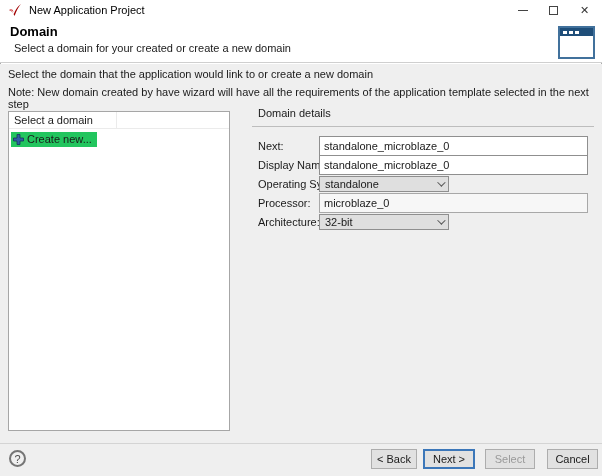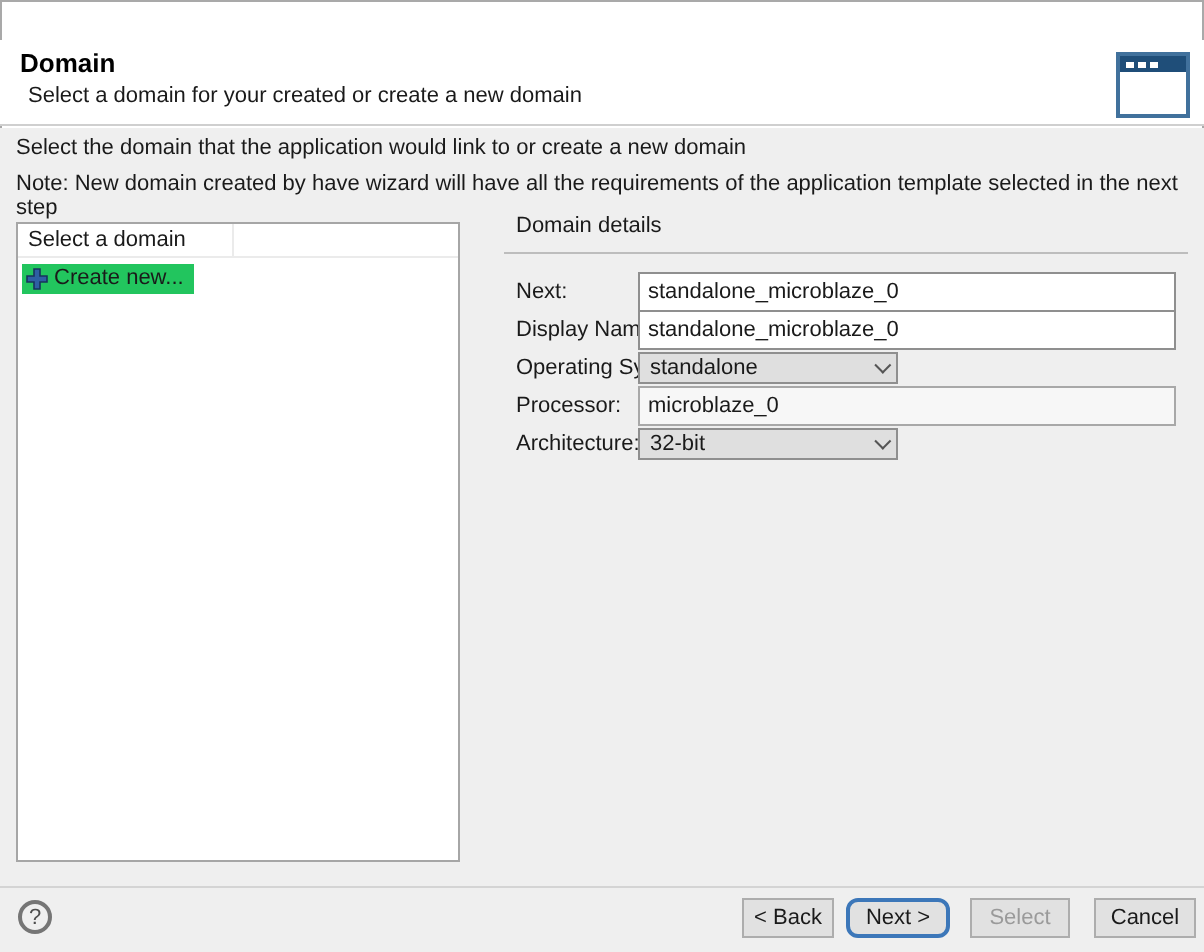--- a/index.html
+++ b/index.html
@@ -50,29 +50,49 @@
   
   .footer-sep { position:absolute; left:0; top:443px; width:602px; height:1px; background:#d4d4d4; }
   .footer { position:absolute; left:0; top:444px; width:602px; height:32px; background:#efefef; }
   .help-btn { position:absolute; left:9px; top:6px; width:17px; height:17px; border:2px solid #757575; border-radius:50%;
               display:flex; align-items:center; justify-content:center; font-size:11px; color:#4d4d4d; background:transparent; }
   .btn { position:absolute; top:5px; height:20px; background:#e1e1e1; border:1px solid #adadad; font-family:inherit;
          font-size:11px; color:#1a1a1a; display:flex; align-items:center; justify-content:center; cursor:default; }
   .btn.default { border:2px solid #3c77b9; }
   .btn.disabled { color:#9a9a9a; }
   .btn-back   { left:371px; width:46px; }
-  .btn-next   { left:423px; width:52px;border-radius:6px; }
+  .btn-next   { left:423px; width:52px; }
   .btn-finish { left:485px; width:50px; }
   .btn-cancel { left:547px; width:51px; }
 </style>
 </head>
 <body>
 
 <div class="window">
 
+  <div class="titlebar">
+    <span class="logo">
+      <svg width="14" height="14" viewBox="0 0 14 14">
+        <path d="M1 7 Q4 6.5 5.6 11.5 Q8 4.5 13 1 Q9 5.5 6.6 13 Q4.6 8 1 7 Z" fill="#a00000"></path>
+        <path d="M1 7 Q3 5.5 4.5 6.8 L5.6 9 Q4 7 1 7 Z" fill="#d23a3a"></path>
+      </svg>
+    </span>
+    <span class="title">New Application Project</span>
+    <div class="winbtns">
+      <div class="winbtn">
+          <span class="glyph-min"></span>
+        </div>
+      <div class="winbtn">
+          <span class="glyph-max"></span>
+        </div>
+      <div class="winbtn">
+          <span class="glyph-close">✕</span>
+        </div>
+    </div>
+  </div>
 
   <div class="banner">
     <div class="btitle">Domain</div>
     <div class="bsub">Select a domain for your created or create a new domain</div>
     <div class="banner-icon">
       <div class="bar">
         <span class="dot"></span>
           <span class="dot"></span>
           <span class="dot"></span>
       </div>

